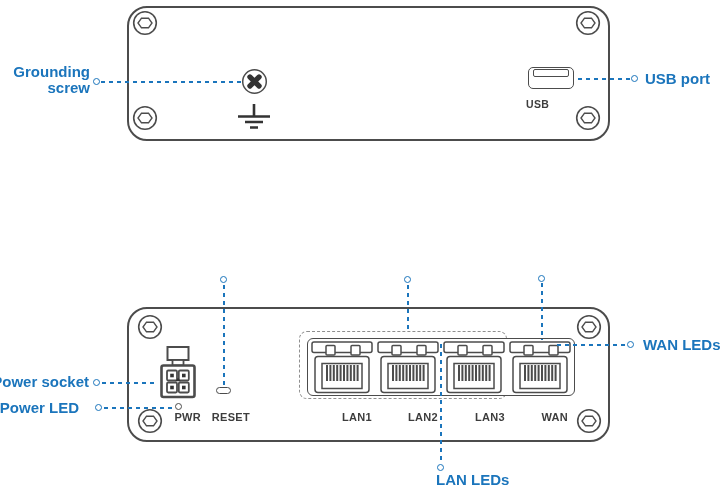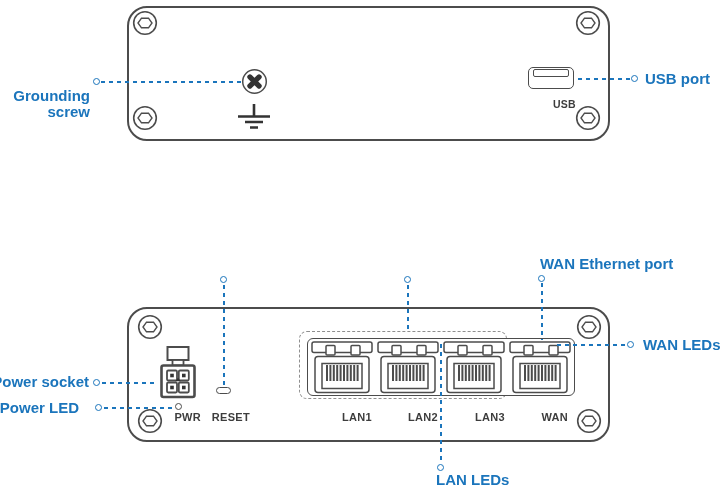--- a/index.html
+++ b/index.html
@@ -39,21 +39,21 @@
   }
   .usb-port{
     position:absolute;left:528px;top:67px;width:44px;height:20px;box-sizing:content-box;
     border:1.6px solid var(--outline);border-radius:5px;background:#fff;
   }
   .usb-port .tongue{
     position:absolute;left:4px;top:1px;width:34px;height:6px;
     border:1.2px solid var(--outline);border-radius:2px;background:#fff;
   }
   .usb-label{
-    position:absolute;left:526px;top:98px;width:50px;text-align:right;
+    position:absolute;left:526px;top:98px;width:50px;text-align:left;
     color:var(--label);font-size:10.5px;font-weight:700;letter-spacing:.3px;
   }
   .group-dash{
     position:absolute;left:299px;top:331px;width:208px;height:68px;box-sizing:border-box;
     border:1.6px dashed var(--muted);border-radius:8px;
   }
   .ports-block{
     position:absolute;left:307px;top:338px;width:268px;height:58px;box-sizing:border-box;
     border:1.5px solid var(--outline);border-radius:6px;background:#fff;
     display:flex;justify-content:space-between;padding:2px 3px 0 3px;
@@ -116,21 +116,21 @@
 
     <svg class="abs" style="left:234px;top:104px" width="40" height="26" viewBox="0 0 40 26">
       <path d="M20 0 V11.5 M4 12.5 H36 M11 18 H29 M16 23.5 H24" fill="none" style="stroke:var(--ink)" stroke-width="2.6"></path>
     </svg>
 
     <div class="usb-port">
       <div class="tongue"></div>
     </div>
     <div class="usb-label">USB</div>
 
-    <div class="callout r wrap" style="right:630px;top:88px;width:80px">Grounding screw</div>
+    <div class="callout r wrap" style="right:630px;top:64px;width:80px">Grounding screw</div>
     <div class="dot" style="left:93px;top:78px"></div>
     <div class="dash-h" style="left:101px;top:80.5px;width:140px"></div>
 
     <div class="dash-h" style="left:578px;top:77.5px;width:52px"></div>
     <div class="dot" style="left:631px;top:75px"></div>
     <div class="callout" style="left:645px;top:71px">USB port</div>
   </div>
 
   <div class="layer">
     <div class="panel" style="left:127px;top:307px;width:479px;height:131px"></div>
@@ -192,21 +192,20 @@
     <div class="port-label" style="left:376px;width:62px">LAN2</div>
     <div class="port-label" style="left:443px;width:62px">LAN3</div>
     <div class="port-label" style="left:506px;width:62px">WAN</div>
 
     <div class="dot" style="left:220px;top:276px"></div>
     <div class="dash-v" style="left:222.5px;top:285px;height:101px"></div>
 
     <div class="dot" style="left:404px;top:276px"></div>
     <div class="dash-v" style="left:406.5px;top:285px;height:46px"></div>
 
-    <div class="callout" style="left:540px;top:256px">WAN Ethernet port</div>
     <div class="dot" style="left:538px;top:275px"></div>
     <div class="dash-v" style="left:540.5px;top:283px;height:57px"></div>
 
     <div class="dash-h" style="left:557px;top:343.5px;width:69px"></div>
     <div class="dot" style="left:627px;top:341px"></div>
     <div class="callout" style="left:643px;top:337px">WAN LEDs</div>
 
     <div class="callout r" style="right:631px;top:374px">Power socket</div>
     <div class="dot" style="left:93px;top:379px"></div>
     <div class="dash-h" style="left:102px;top:381.5px;width:56px"></div>

